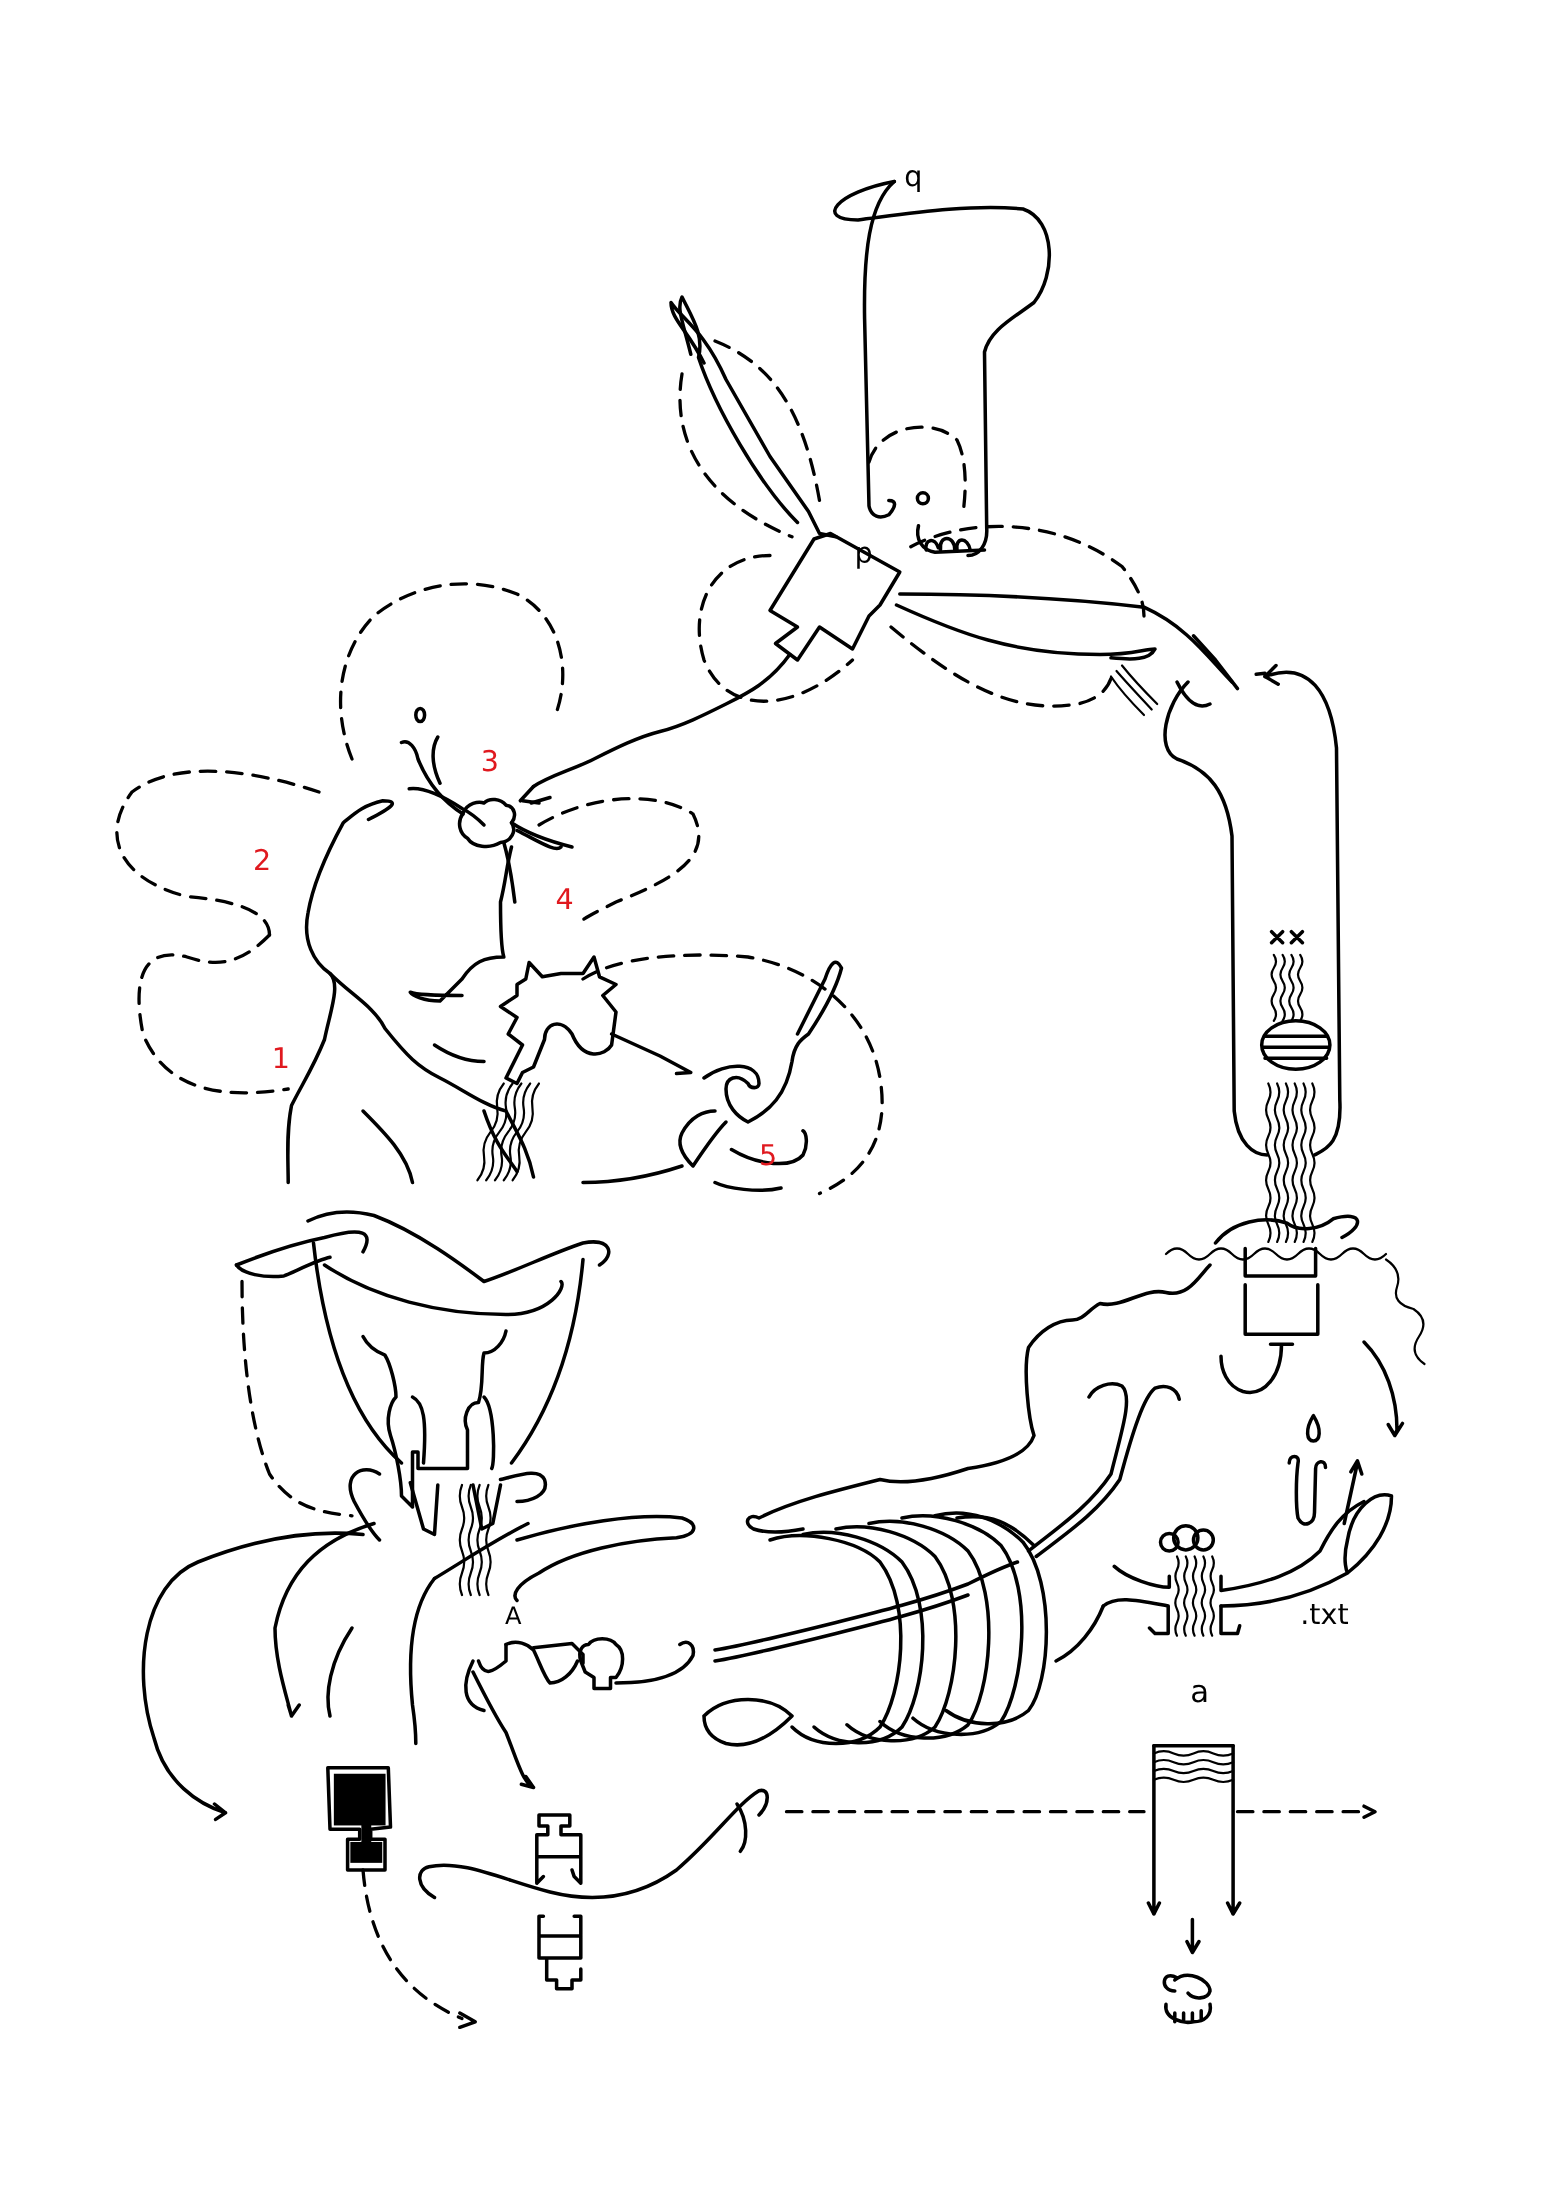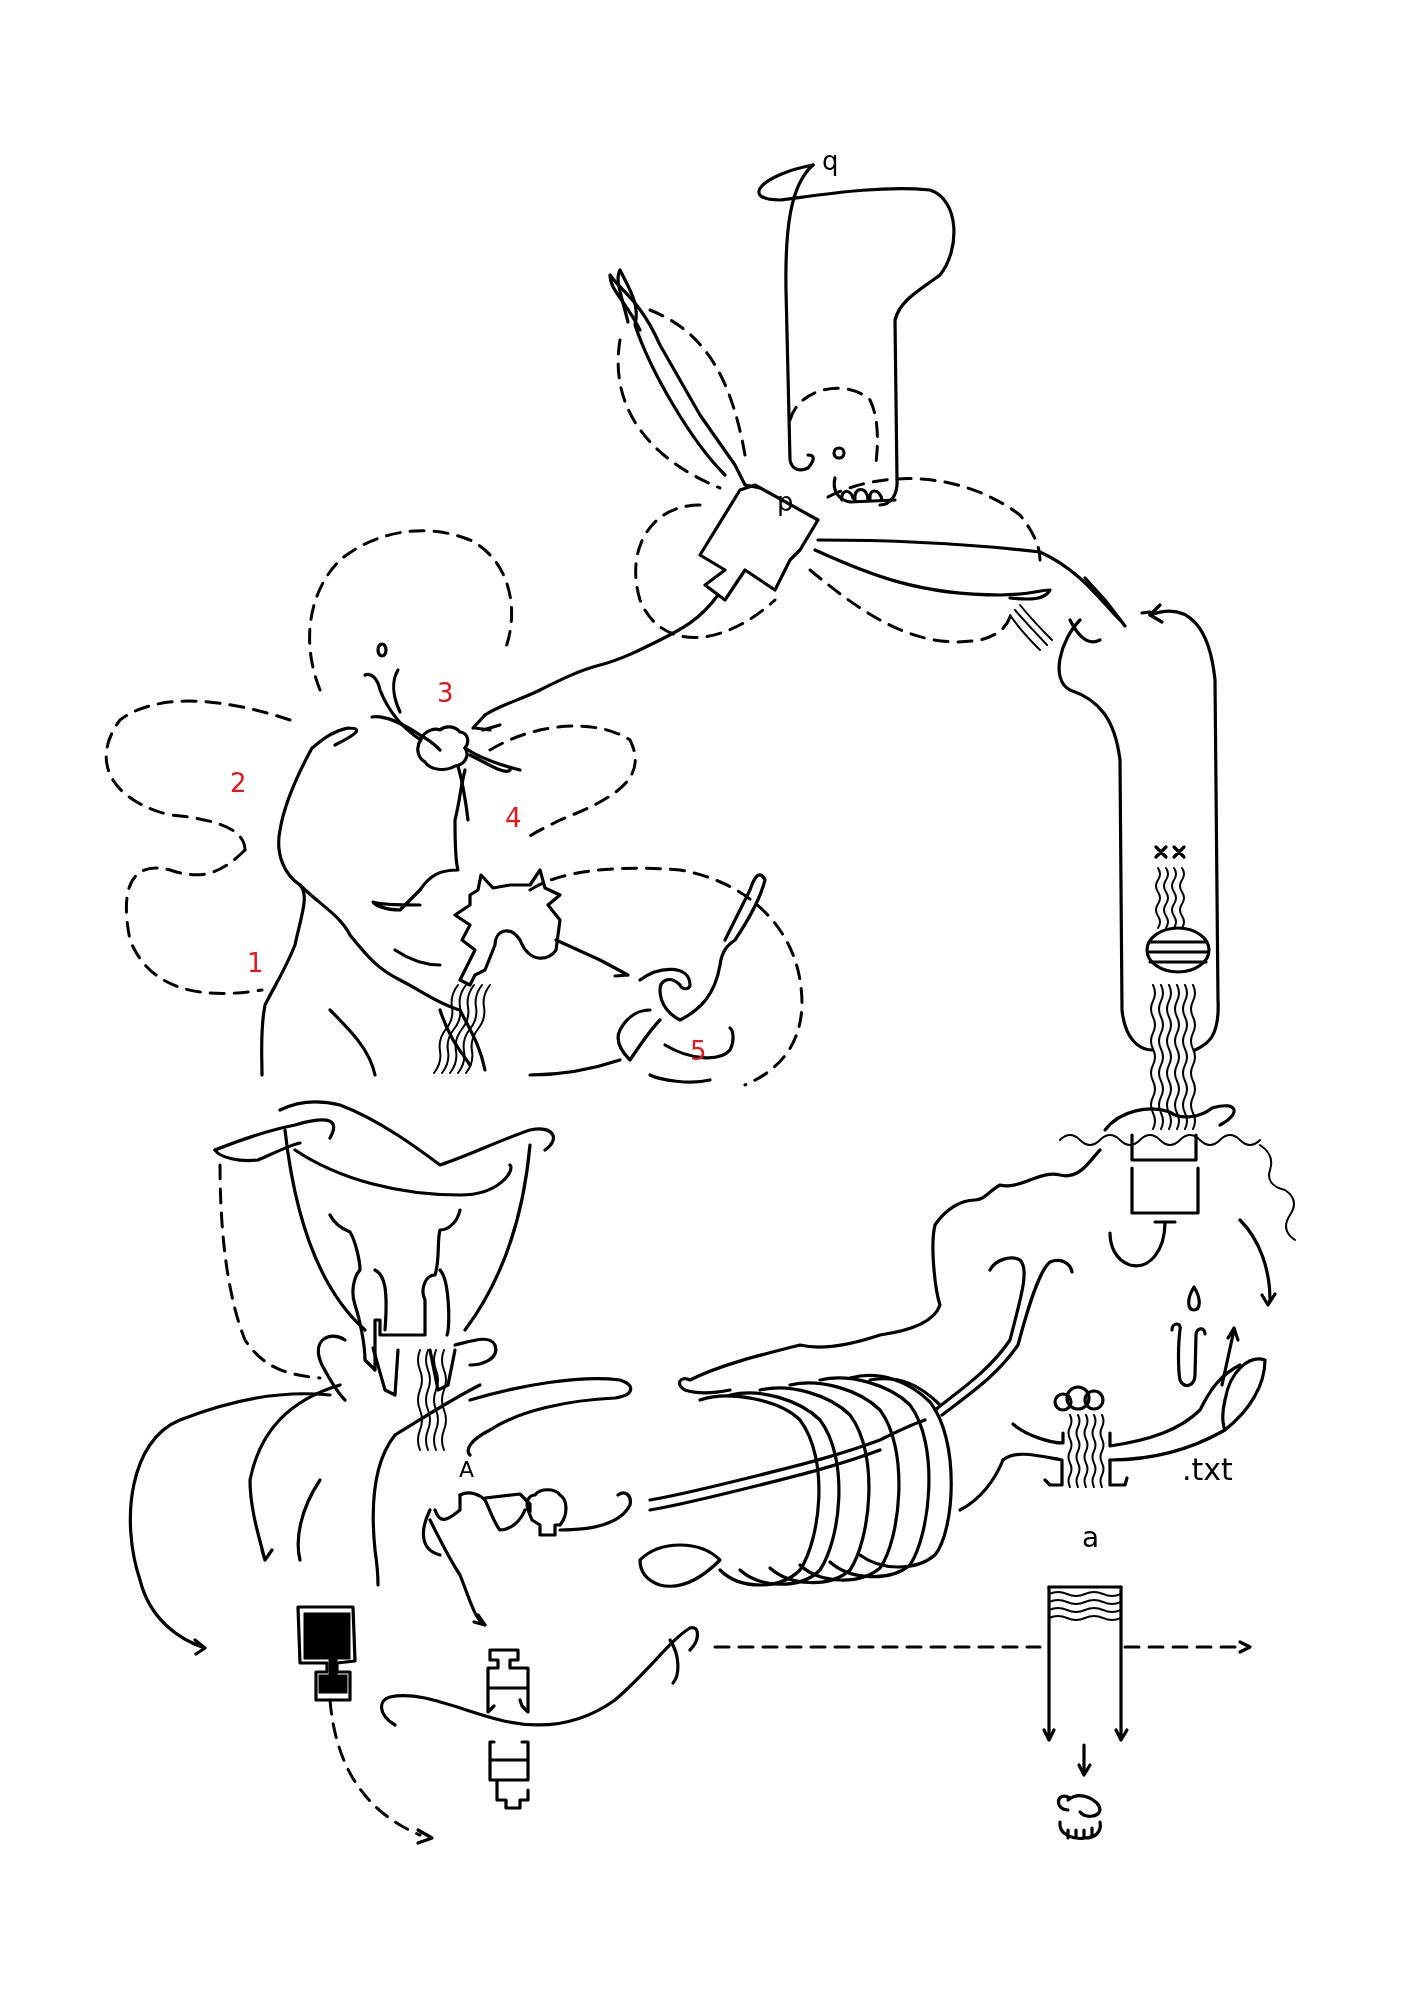--- a/index.html
+++ b/index.html
@@ -225,20 +225,20 @@
     <path class="ln" d="M490 1650 L518 1650 L518 1660 L510 1660 L510 1668 L528 1668 L528 1712 L522 1706 L520 1700 M490 1650 L490 1660 L498 1660 L498 1668 L488 1668 L488 1712 L494 1706 M488 1688 L528 1688"></path>
     <path class="ln" d="M494 1742 L490 1742 L490 1780 L528 1780 L528 1742 L522 1742 M490 1760 L528 1760 M497 1780 L497 1800 L506 1800 L506 1808 L520 1808 L520 1800 L528 1800 L528 1790"></path>
   </g>
 
   <path class="ln" d="M1070 620 C1080 640 1090 645 1100 640"></path>
 </svg>
 
 <div class="lbl" style="left:822px;top:148px;font-size:26px;">q</div>
 <div class="lbl" style="left:777px;top:492px;font-size:26px;transform:rotate(180deg);">d</div>
 <div class="lbl" style="left:459px;top:1459px;font-size:22px;">A</div>
-<div class="lbl" style="left:1182px;top:1455px;font-size:30px;">.txt</div>
+<div class="lbl" style="left:1182px;top:1455px;font-size:26px;">.txt</div>
 <div class="lbl" style="left:1082px;top:1524px;font-size:28px;">a</div>
 
 <div class="num" style="left:247px;top:950px;">1</div>
 <div class="num" style="left:230px;top:770px;">2</div>
 <div class="num" style="left:437px;top:680px;">3</div>
 <div class="num" style="left:505px;top:805px;">4</div>
 <div class="num" style="left:690px;top:1038px;">5</div>
 
 </body></html>

